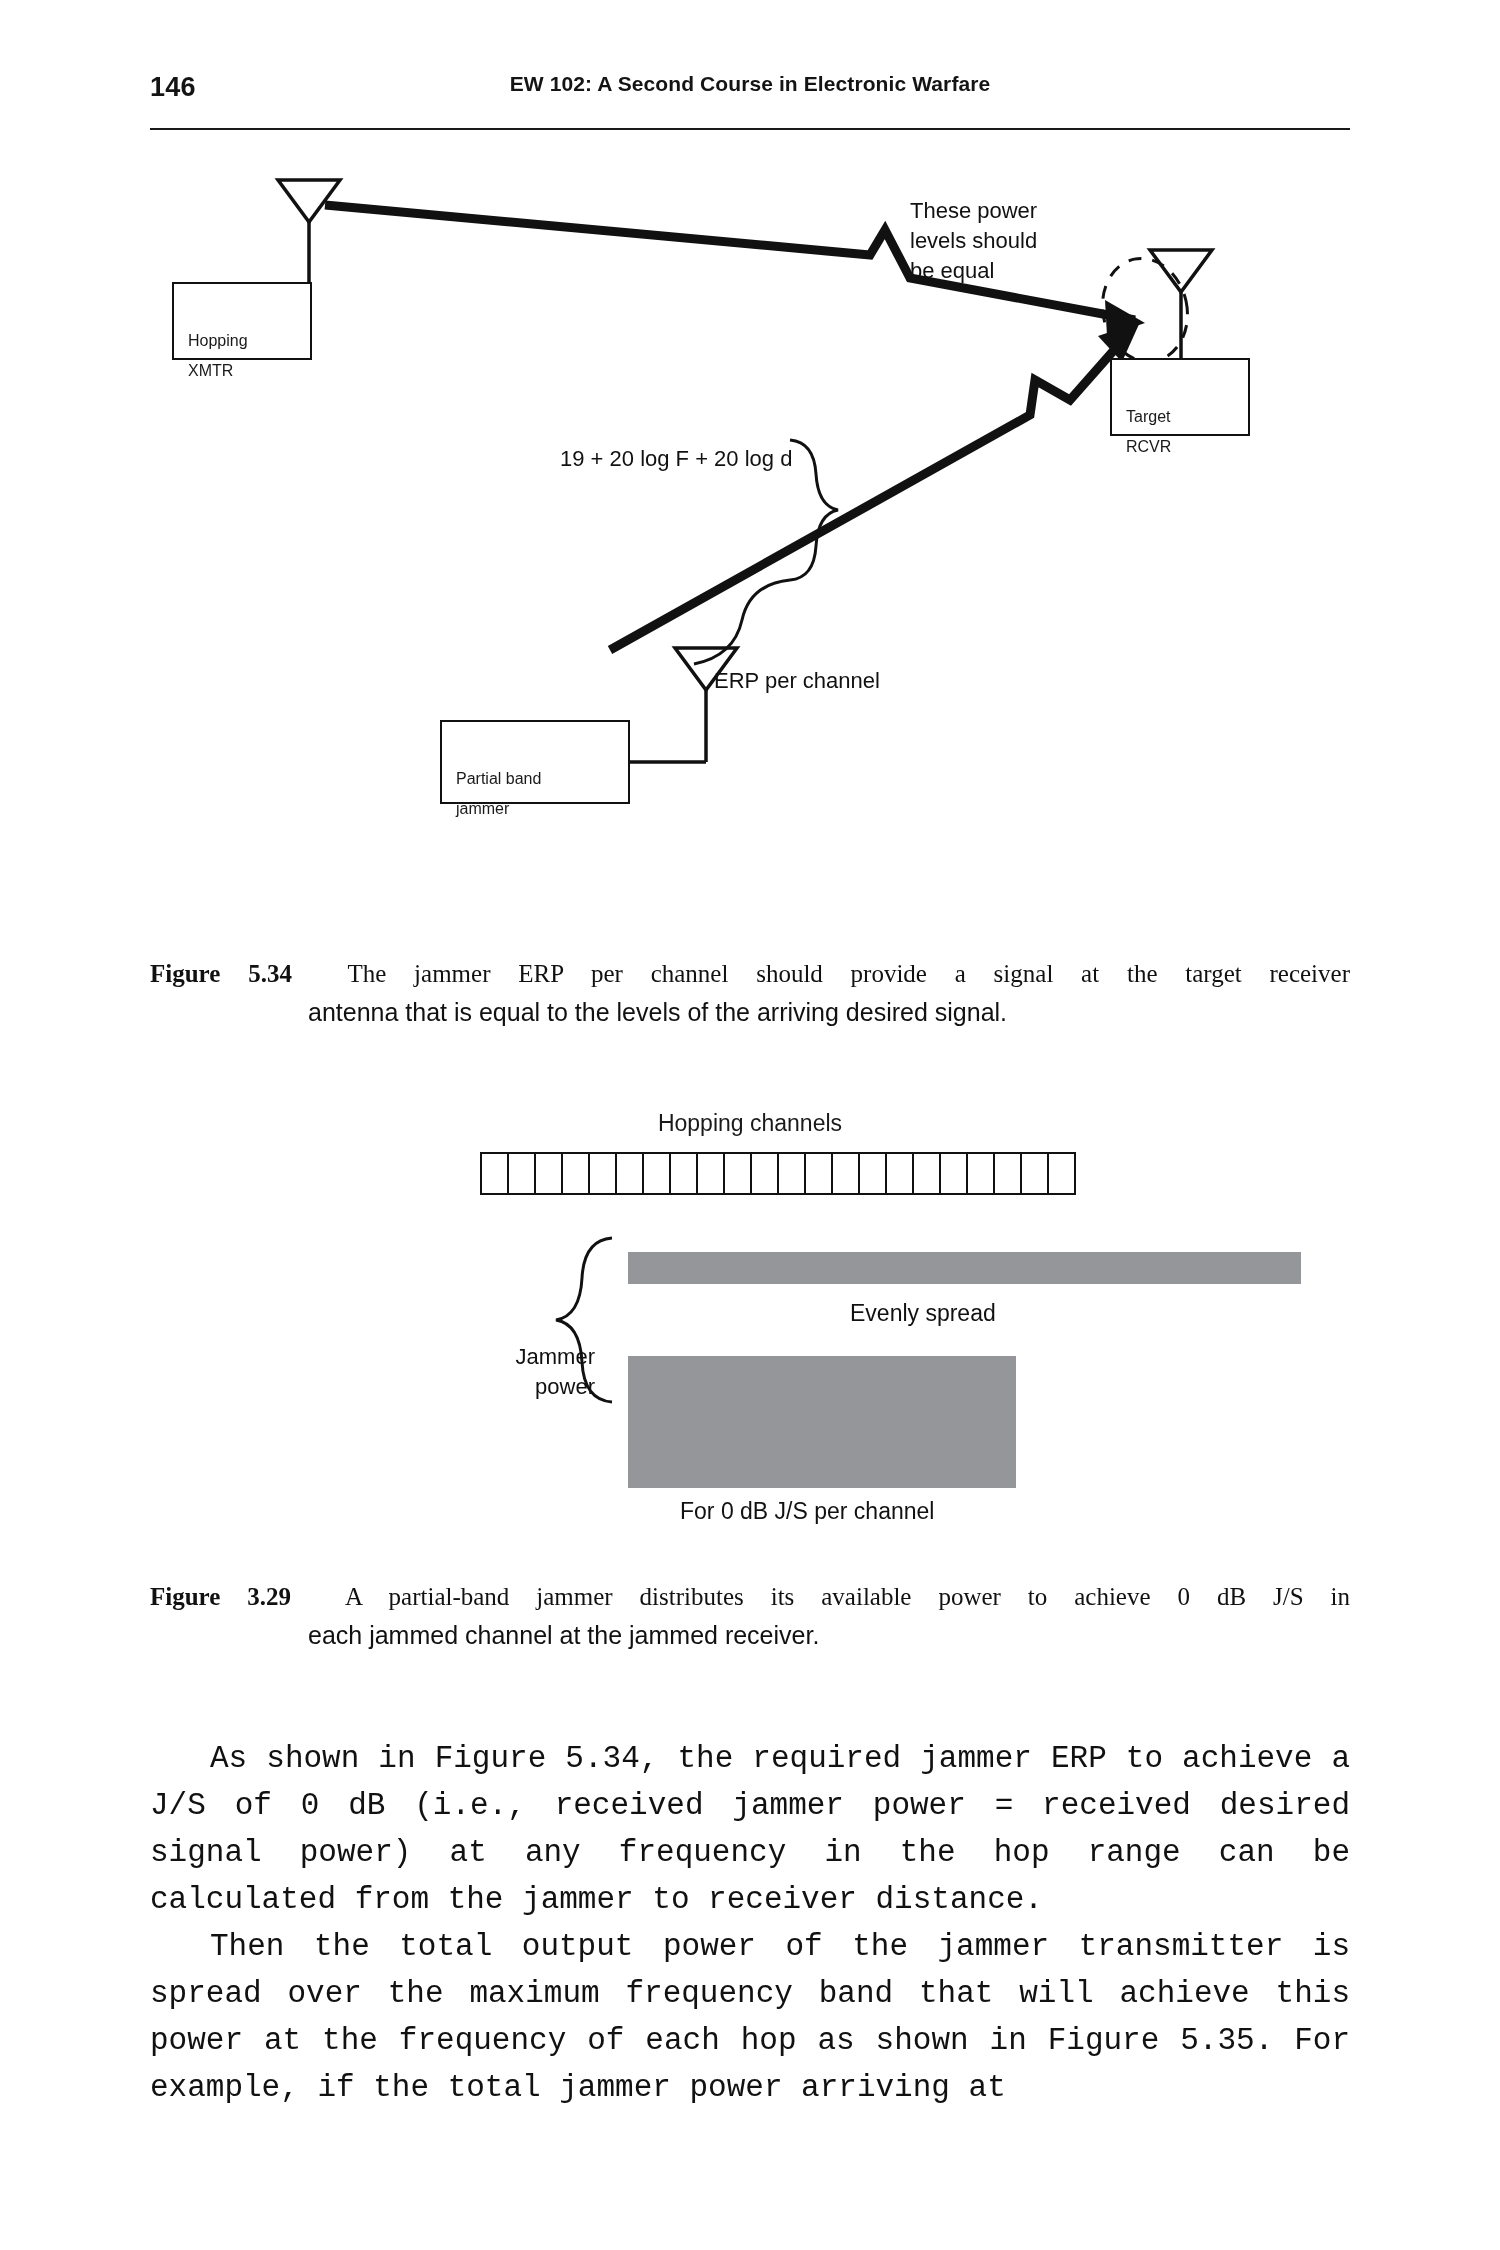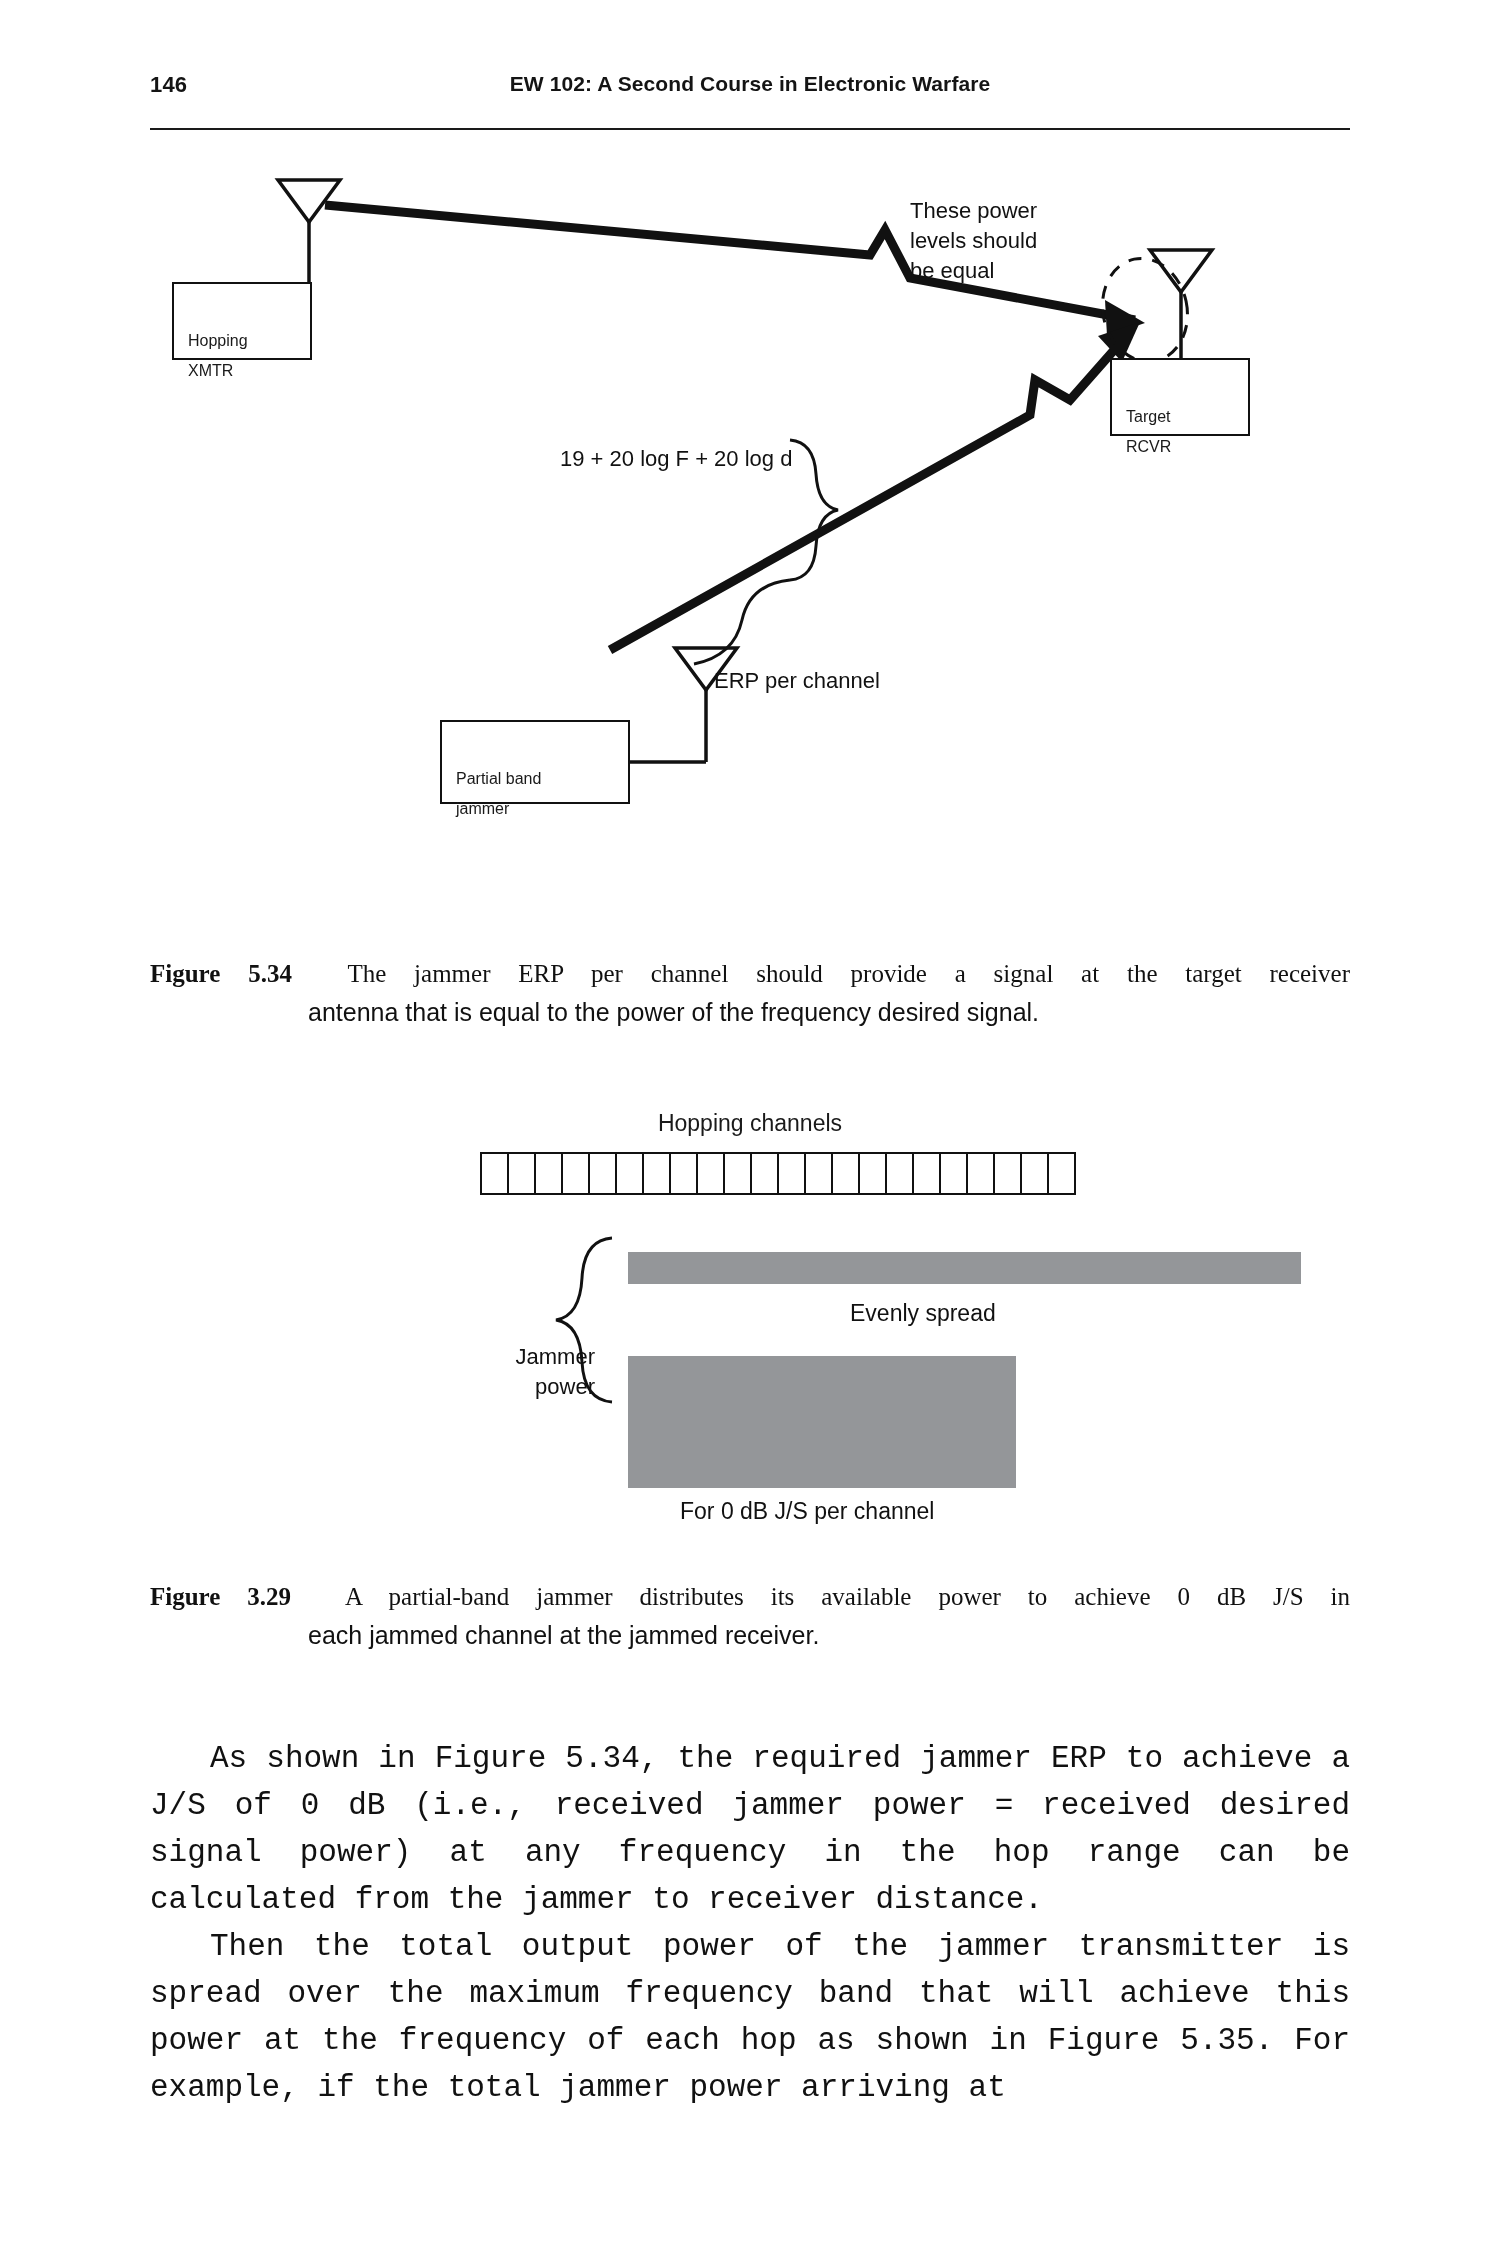--- a/index.html
+++ b/index.html
@@ -27,21 +27,21 @@
     position: absolute;
     left: 150px;
     top: 72px;
     width: 1200px;
     height: 46px;
   }
   .folio {
     position: absolute;
     left: 0;
     top: 0;
-    font-size: 22px;
+    font-size: 27px;
     font-weight: 700;
     letter-spacing: 0.2px;
     color: #141414;
   }
   .runhead {
     position: absolute;
     left: 0;
     top: 0;
     width: 1200px;
     text-align: center;
@@ -223,21 +223,21 @@
 levels should
 be equal</div>
 
     <div class="lbl" style="left:410px; top:294px;">19 + 20 log F + 20 log d</div>
 
     <div class="lbl" style="left:564px; top:516px;">ERP per channel</div>
   </div>
 
   <div class="caption" style="top:955px;">
     <span class="cap-line1"><span class="cap-num">Figure 5.34</span>&nbsp;&nbsp;<span>The  jammer  ERP  per  channel  should  provide  a  signal  at  the  target  receiver</span></span>
-    <span class="cap-rest">antenna that is equal to the power of the frequency desired signal.</span>
+    <span class="cap-rest">antenna that is equal to the levels of the arriving desired signal.</span>
   </div>
 
   <div class="fig35">
     <div class="chan-title">Hopping channels</div>
 
     <div class="chan-row">
       <div class="chan-cell"></div>
       <div class="chan-cell"></div>
       <div class="chan-cell"></div>
       <div class="chan-cell"></div>

